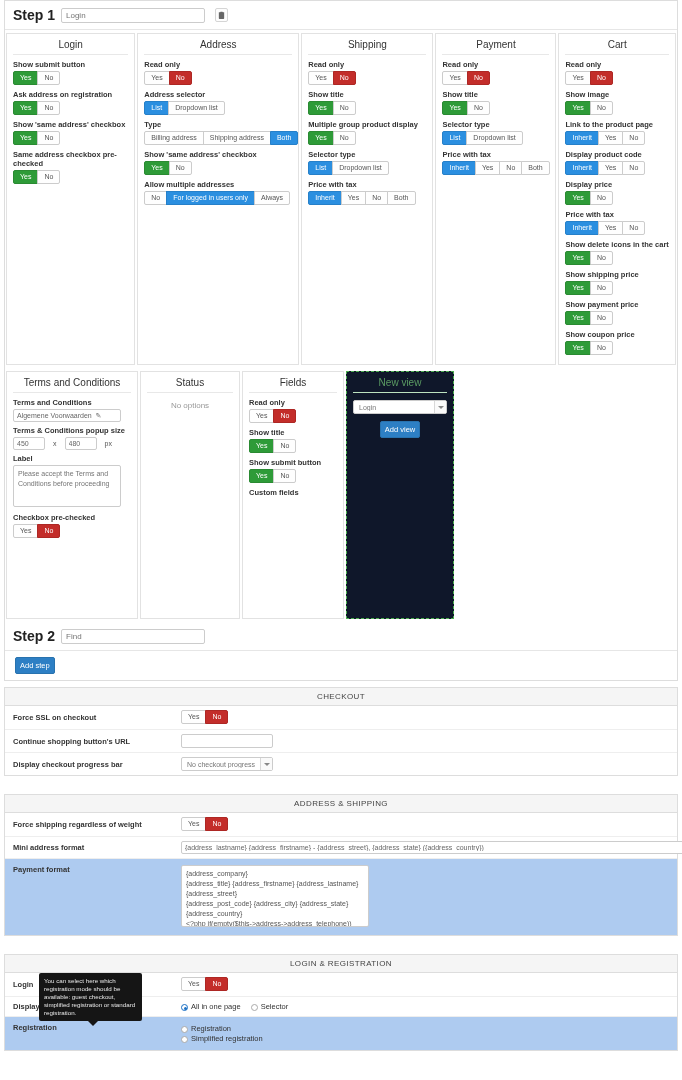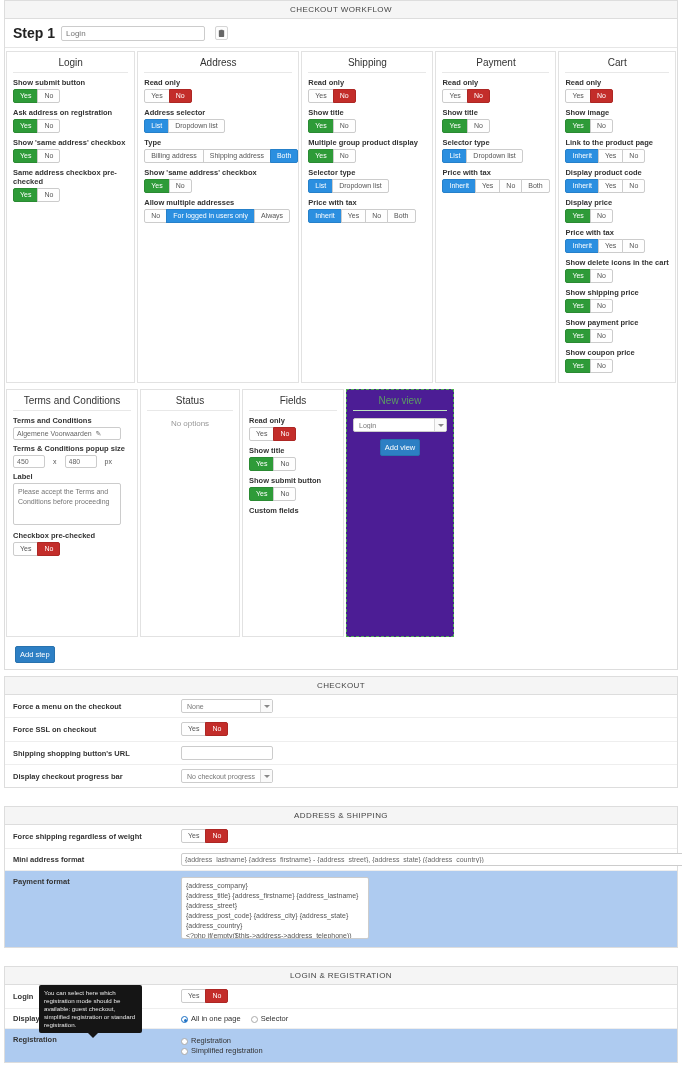--- a/index.html
+++ b/index.html
@@ -56,21 +56,21 @@
 
   .cols { display: flex; align-items: stretch; }
   .col {
     border: 1px solid #e2e2e2;
     margin: 3px 1px;
     padding: 5px 6px 8px 6px;
     background: #ffffff;
     position: relative;
   }
   .col.green {
-    background: #4c1d95;
+    background: #0f172a;
     border: 1px dashed #4caf50;
   }
   .col-title {
     text-align:center; font-size: 10px; color:#333;
     padding-bottom: 4px; margin-bottom: 5px;
     border-bottom: 1px solid #e8e8e8;
   }
   .col.green .col-title { color:#5b9c63; border-bottom-color:#bde3c0; }
   .opt-label { font-size: 7.5px; font-weight: bold; color:#333; margin: 4px 0 2px 0; }
   .opt-label:first-of-type { margin-top:0; }
@@ -163,21 +163,20 @@
   }
 
   .spacer { height:10px; }
 </style>
 </head>
 <body>
 
 <div class="page">
 
   <div class="wf-wrap">
-    <div class="section-head">CHECKOUT WORKFLOW</div>
 
     <div class="step-row">
       <span class="step-label">Step 1</span>
       <input class="step-input" type="text" placeholder="Login" style="">
       <span class="trash-btn">
         <svg viewBox="0 0 10 12">
             <path d="M1 3h8v8a1 1 0 0 1-1 1H2a1 1 0 0 1-1-1V3zM3.5 1h3l.5 1H9v1H1V2h2l.5-1z" fill="#666"></path>
           </svg>
       </span>
     </div>
@@ -308,51 +307,44 @@
             <span class="b">No</span>
           </span><div class="opt-label">Custom fields</div></div>
         <div class="col green" style="width: 108px; min-height: 248px;"><div class="col-title">New view</div><span class="sel" style="width: 94px; margin-top: 2px;">
             <span class="val">Login</span>
             <span class="arrow">
               <span class="caret"></span>
             </span>
           </span><div style="text-align: center; margin-top: 7px;"><button class="btn-primary">Add view</button></div></div>
       </div>
 
+    <div class="step-row" style="border-bottom:1px solid #e6e6e6;">
+      <span class="step-label">Step 2</span>
+      <input class="step-input" type="text" placeholder="Find" style="">
+    </div>
 
     <div>
       <button class="btn-primary btn-add-step">Add step</button>
     </div>
   </div>
 
   <div class="section">
     <div class="section-head">CHECKOUT</div>
     <div id="checkout-rows">
-        <div class="frow">
-          <div class="flab">Force a menu on the checkout</div>
-          <div class="fval">
-            <span class="sel" style="width: 92px;">
-              <span class="val">None</span>
-              <span class="arrow">
-                <span class="caret"></span>
-              </span>
-            </span>
-          </div>
-        </div>
         <div class="frow">
           <div class="flab">Force SSL on checkout</div>
           <div class="fval">
             <span class="bg">
               <span class="b">Yes</span>
               <span class="b on-red">No</span>
             </span>
           </div>
         </div>
         <div class="frow">
-          <div class="flab">Shipping shopping button's URL</div>
+          <div class="flab">Continue shopping button's URL</div>
           <div class="fval">
             <input class="tin" style="width: 92px; height: 14px;">
           </div>
         </div>
         <div class="frow">
           <div class="flab">Display checkout progress bar</div>
           <div class="fval">
             <span class="sel" style="width: 92px;">
               <span class="val">No checkout progress</span>
               <span class="arrow">

